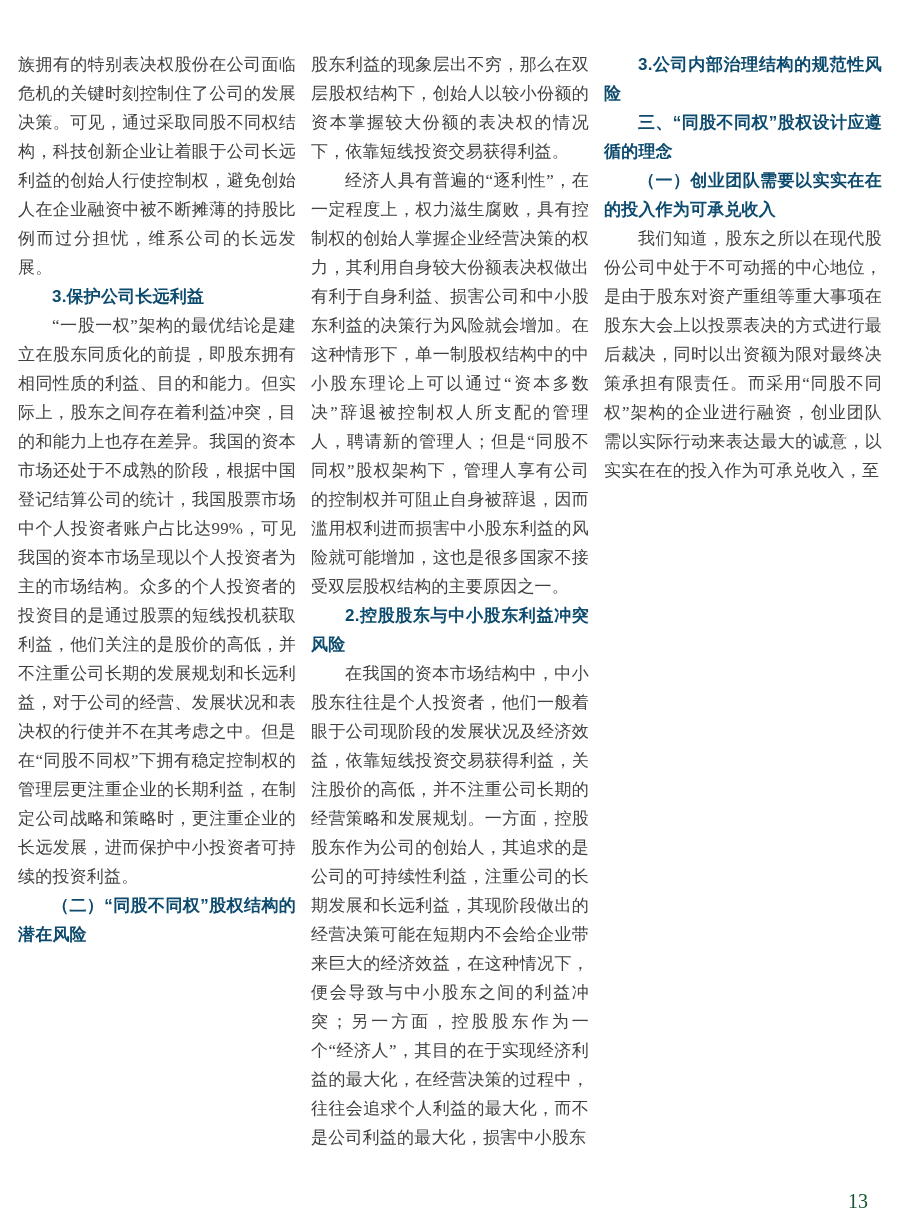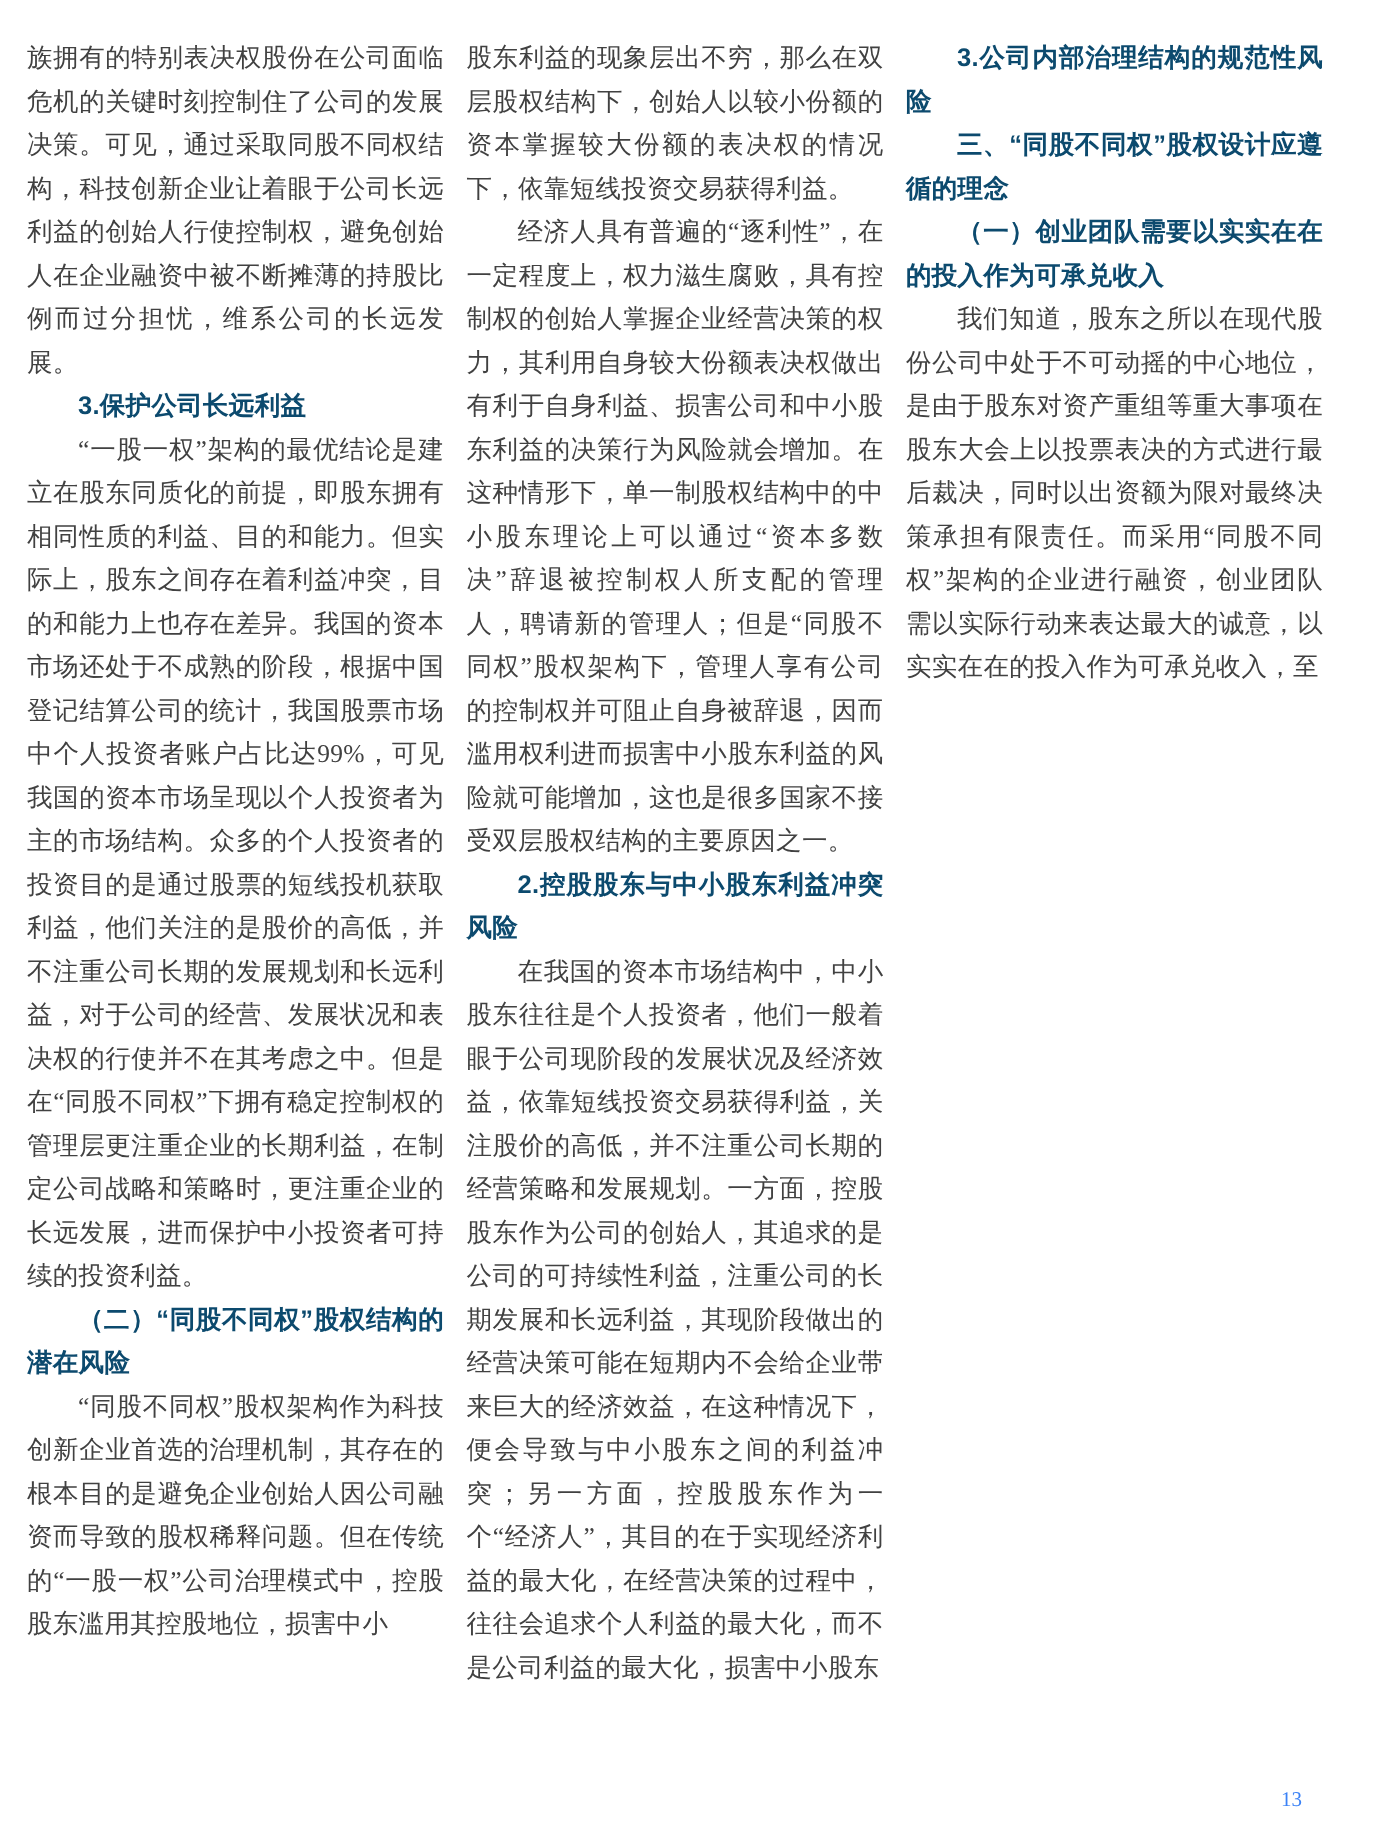--- a/index.html
+++ b/index.html
@@ -11,21 +11,21 @@
     position: relative;
     width: 920px;
     height: 1219px;
     background: #ffffff;
     overflow: hidden;
     font-family: "Liberation Serif", "DejaVu Serif", serif;
   }
   .columns {
     display: flex;
     gap: 15px;
-    padding: 24px 26px 0 18px;
+    padding: 50px 26px 0 18px;
     box-sizing: border-box;
   }
   .col {
     width: 278px;
     flex: 0 0 278px;
   }
   .col p.body {
     margin: 0;
     font-size: 17px;
     line-height: 29px;
@@ -44,37 +44,36 @@
     font-weight: bold;
     font-family: "Liberation Sans", "DejaVu Sans", sans-serif;
     color: #0c4a6e;
     text-indent: 2em;
     text-align: justify;
   }
   .page-number {
     position: absolute;
     right: 52px;
     bottom: 8px;
-    font-size: 14px;
+    font-size: 20px;
     line-height: 20px;
-    color: #3b82f6;
+    color: #14532d;
     font-family: "Liberation Serif", "DejaVu Serif", serif;
   }
 </style>
 </head>
 <body>
 
 <div class="page">
   <div class="columns">
     <div class="col">
         <p class="body">族拥有的特别表决权股份在公司面临危机的关键时刻控制住了公司的发展决策。可见，通过采取同股不同权结构，科技创新企业让着眼于公司长远利益的创始人行使控制权，避免创始人在企业融资中被不断摊薄的持股比例而过分担忧，维系公司的长远发展。</p>
         <h3 class="heading">3.保护公司长远利益</h3>
         <p class="body indent">“一股一权”架构的最优结论是建立在股东同质化的前提，即股东拥有相同性质的利益、目的和能力。但实际上，股东之间存在着利益冲突，目的和能力上也存在差异。我国的资本市场还处于不成熟的阶段，根据中国登记结算公司的统计，我国股票市场中个人投资者账户占比达99%，可见我国的资本市场呈现以个人投资者为主的市场结构。众多的个人投资者的投资目的是通过股票的短线投机获取利益，他们关注的是股价的高低，并不注重公司长期的发展规划和长远利益，对于公司的经营、发展状况和表决权的行使并不在其考虑之中。但是在“同股不同权”下拥有稳定控制权的管理层更注重企业的长期利益，在制定公司战略和策略时，更注重企业的长远发展，进而保护中小投资者可持续的投资利益。</p>
         <h3 class="heading">（二）“同股不同权”股权结构的潜在风险</h3>
-        <p class="body indent">“同股不同权”股权架构作为科技创新企业首选的治理机制，其存在的根本目的是避免企业创始人因公司融资而导致的股权稀释问题。但在传统的“一股一权”公司治理模式中，控股股东滥用其控股地位，损害中小</p>
       </div>
     <div class="col">
         <p class="body">股东利益的现象层出不穷，那么在双层股权结构下，创始人以较小份额的资本掌握较大份额的表决权的情况下，依靠短线投资交易获得利益。</p>
         <p class="body indent">经济人具有普遍的“逐利性”，在一定程度上，权力滋生腐败，具有控制权的创始人掌握企业经营决策的权力，其利用自身较大份额表决权做出有利于自身利益、损害公司和中小股东利益的决策行为风险就会增加。在这种情形下，单一制股权结构中的中小股东理论上可以通过“资本多数决”辞退被控制权人所支配的管理人，聘请新的管理人；但是“同股不同权”股权架构下，管理人享有公司的控制权并可阻止自身被辞退，因而滥用权利进而损害中小股东利益的风险就可能增加，这也是很多国家不接受双层股权结构的主要原因之一。</p>
         <h3 class="heading">2.控股股东与中小股东利益冲突风险</h3>
         <p class="body indent">在我国的资本市场结构中，中小股东往往是个人投资者，他们一般着眼于公司现阶段的发展状况及经济效益，依靠短线投资交易获得利益，关注股价的高低，并不注重公司长期的经营策略和发展规划。一方面，控股股东作为公司的创始人，其追求的是公司的可持续性利益，注重公司的长期发展和长远利益，其现阶段做出的经营决策可能在短期内不会给企业带来巨大的经济效益，在这种情况下，便会导致与中小股东之间的利益冲突；另一方面，控股股东作为一个“经济人”，其目的在于实现经济利益的最大化，在经营决策的过程中，往往会追求个人利益的最大化，而不是公司利益的最大化，损害中小股东</p>
       </div>
     <div class="col">
         <h3 class="heading">3.公司内部治理结构的规范性风险</h3>
         <h3 class="heading">三、“同股不同权”股权设计应遵循的理念</h3>

